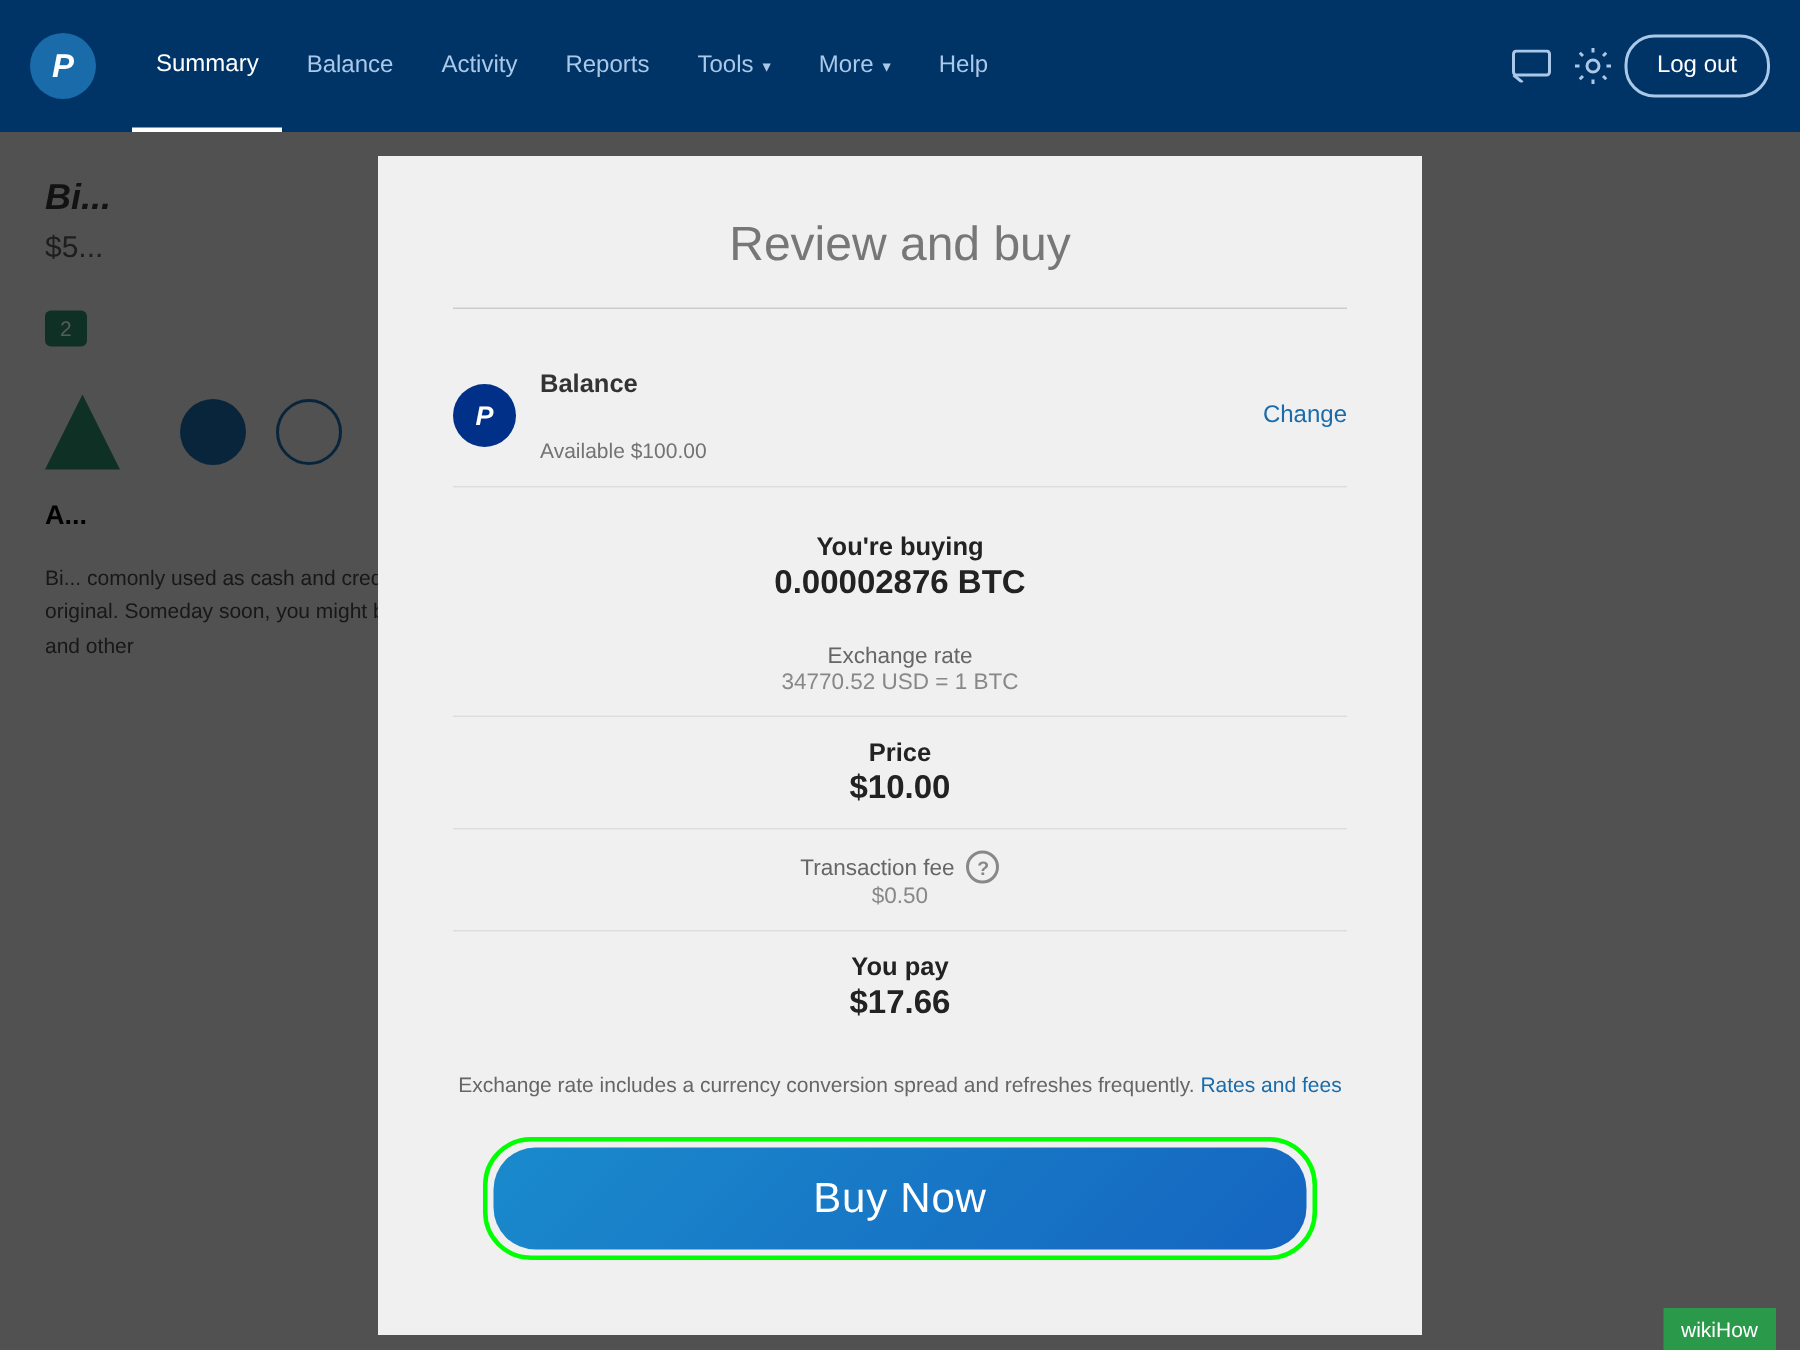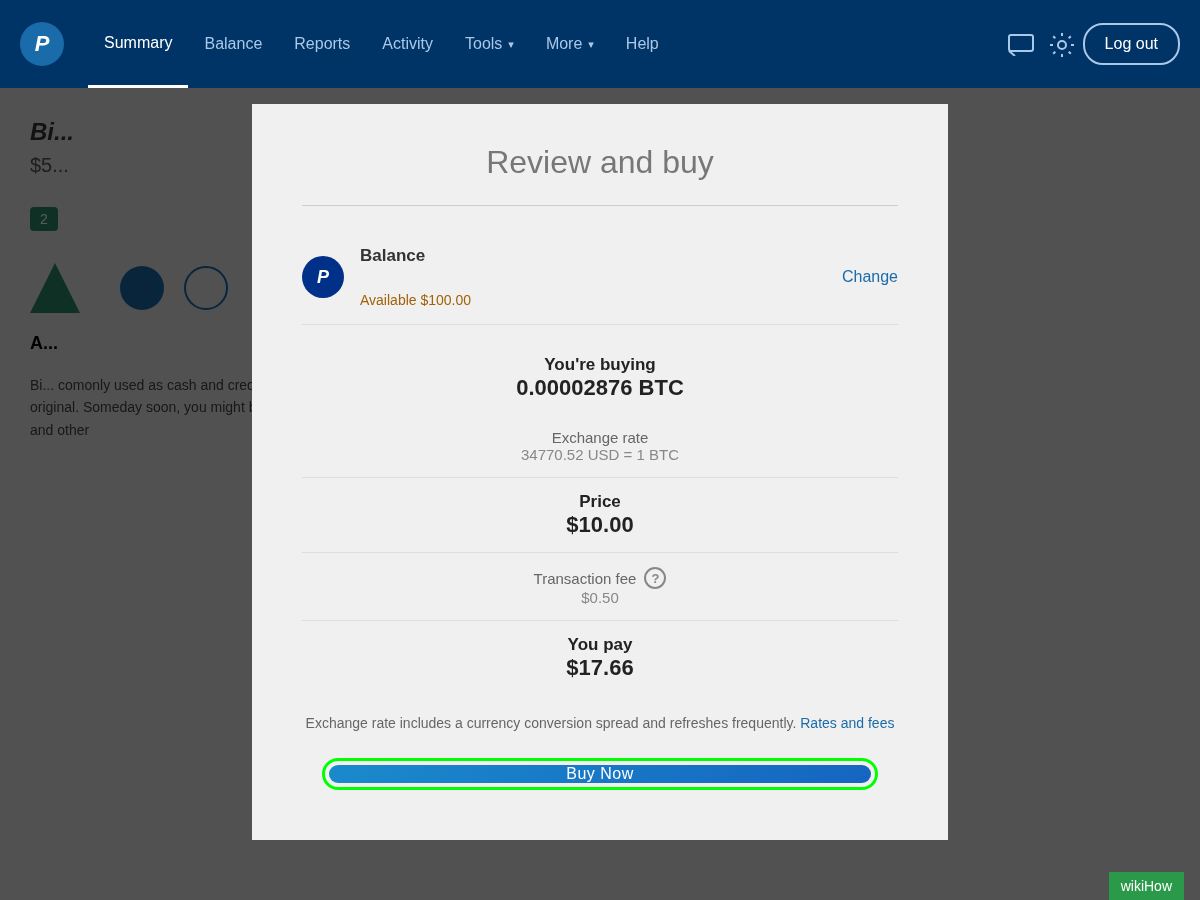--- a/index.html
+++ b/index.html
@@ -52,21 +52,21 @@
     .nav-link.active {
       color: white;
       border-bottom: 3px solid white;
     }
     .nav-link .chevron {
       margin-left: 6px;
       font-size: 11px;
     }
     .navbar-right {
       display: flex;
-      align-items: flex-end;
+      align-items: center;
       gap: 1px;
     }
     .nav-icon-btn {
       color: #aac8e8;
       font-size: 22px;
       cursor: pointer;
       display: flex;
       align-items: center;
       justify-content: center;
       width: 40px;
@@ -220,21 +220,21 @@
       font-style: italic;
     }
     .payment-info { flex: 1; }
     .payment-label {
       font-size: 17px;
       font-weight: bold;
       color: #333;
     }
     .payment-available {
       font-size: 14px;
-      color: #a16207;
+      color: #737373;
       margin-top: 26px;
     }
     .change-link {
       color: #1a6baa;
       font-size: 16px;
       cursor: pointer;
       text-decoration: none;
     }
 
     
@@ -316,22 +316,22 @@
       border: 3px solid #00ff00;
       border-radius: 32px;
       margin: 0 20px;
     }
     .buy-btn {
       width: 100%;
       background: linear-gradient(135deg, #1a8acc 0%, #1565c0 100%);
       color: white;
       border: none;
       border-radius: 28px;
-      padding: 0 0;
-      font-size: 16px;
+      padding: 18px 0;
+      font-size: 28px;
       cursor: pointer;
       font-weight: 500;
       letter-spacing: 0.5px;
     }
 
     
     .wikihow-badge {
       position: absolute;
       bottom: 0;
       right: 16px;
@@ -350,24 +350,24 @@
     <span>P</span>
   </div>
   <div class="navbar-links">
     <a class="nav-link active">
       <span>Summary</span>
     </a>
     <a class="nav-link">
       <span>Balance</span>
     </a>
     <a class="nav-link">
+      <span>Activity</span>
+    </a>
+    <a class="nav-link">
       <span>Reports</span>
-    </a>
-    <a class="nav-link">
-      <span>Activity</span>
     </a>
     <a class="nav-link">
       <span>Tools</span>
       <span class="chevron">▾</span>
     </a>
     <a class="nav-link">
       <span>More</span>
       <span class="chevron">▾</span>
     </a>
     <a class="nav-link">

